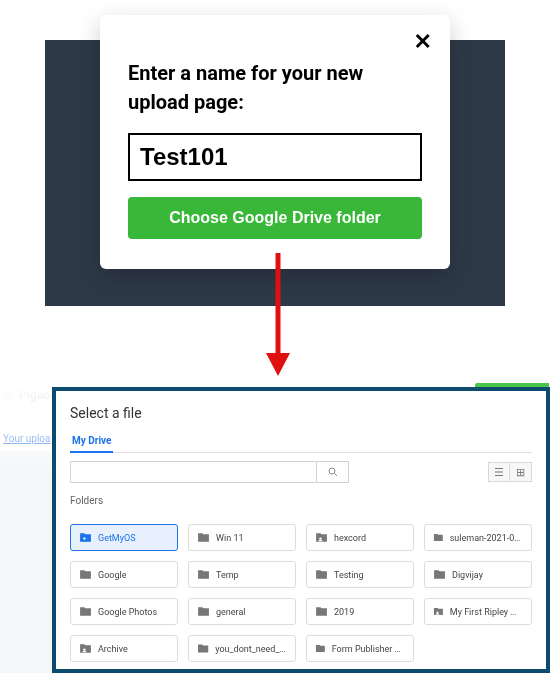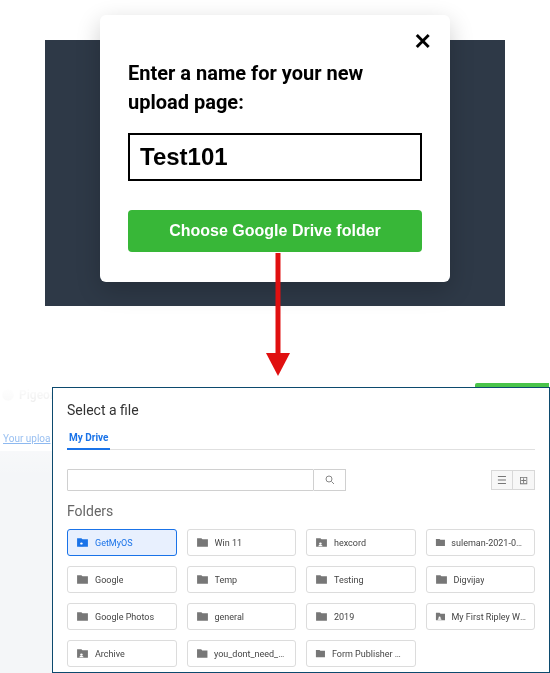--- a/index.html
+++ b/index.html
@@ -6,44 +6,44 @@
 *{box-sizing:border-box}
 .canvas{width:550px;height:673px;position:relative;overflow:hidden}
 
 .top-section{position:relative;height:306px;background:#fff}
 .dark-bg{position:absolute;left:45px;right:45px;top:0;height:306px;background:#2e3947}
 .light-strip{position:absolute;left:45px;right:45px;top:0;height:40px;background:#fff}
 .modal{position:absolute;left:100px;top:15px;width:350px;background:#fff;border-radius:6px;padding:20px 28px 30px;box-shadow:0 8px 24px rgba(0,0,0,.2)}
 .close-x{position:absolute;top:14px;right:18px;font-size:22px;font-weight:700;cursor:pointer}
 .prompt{font-weight:700;font-size:20px;line-height:1.45;margin:24px 0 16px}
 .text-input{width:100%;border:2px solid #000;padding:8px 10px;font-size:24px;font-weight:700;outline:none}
-.choose-btn{margin-top:29px;width:100%;background:#38b738;color:#fff;border:none;border-radius:4px;padding:12px 0;font-size:16px;font-weight:700;cursor:pointer}
+.choose-btn{margin-top:16px;width:100%;background:#38b738;color:#fff;border:none;border-radius:4px;padding:12px 0;font-size:16px;font-weight:700;cursor:pointer}
 
 .arrow-svg{position:absolute;left:258px;top:248px}
 
 .bottom{position:absolute;left:0;right:0;top:387px;height:286px}
 .header{display:flex;align-items:center;justify-content:space-between;padding:0 1px 6px;font-size:11px;color:#7a7a7a;height:22px}
 .brand{display:flex;align-items:center;gap:4px;color:#999;font-weight:600;font-size:12px}
 .nav{display:flex;align-items:center;gap:10px}
 .nav span{color:#999}
 .upload-btn{background:#4ac44a;color:#fff;padding:6px 8px;border-radius:2px 0 0 2px;margin-left:6px}
 .crumb{font-size:10px;color:#4a8fe7;text-decoration:underline;padding:0 3px;margin-top:24px;display:inline-block}
-.picker{position:absolute;left:52px;top:0;right:0;height:286px;background:#fff;border:1px solid #0c4a6e;z-index:5;padding:14px 14px 0}
+.picker{position:absolute;left:52px;top:0;right:0;height:286px;background:#fff;border:4px solid #0c4a6e;z-index:5;padding:14px 14px 0}
 .picker-title{font-size:14px;color:#333;margin-bottom:10px}
-.tabs{display:flex;font-size:10px;font-weight:700;color:#555;border-bottom:1px solid #e0e0e0;margin-bottom:19px}
+.tabs{display:flex;font-size:10px;font-weight:700;color:#555;border-bottom:1px solid #e0e0e0;margin-bottom:8px}
 .tab{padding:4px 2px 6px;margin-right:16px;position:relative}
 .tab.active{color:#1a73e8}
 .tab.active::after{content:"";position:absolute;left:0;right:0;bottom:-1px;height:2px;background:#1a73e8}
 .search-row{display:flex;align-items:center;justify-content:space-between;margin-bottom:12px}
 .search-box{flex:0 0 247px;height:22px;border:1px solid #d0d0d0;border-radius:1px}
 .search-btn{width:32px;height:22px;border:1px solid #d0d0d0;border-left:none;display:flex;align-items:center;justify-content:center}
 .view-toggle{display:flex}
 .view-toggle div{width:22px;height:20px;border:1px solid #d8d8d8;display:flex;align-items:center;justify-content:center;background:#f7f7f7;font-size:11px;color:#777}
 .view-toggle div+div{border-left:none}
-.section-label{font-size:14px;color:#666;margin-bottom:10px}
+.section-label{font-size:10px;color:#666;margin-bottom:18px}
 .folder-grid{display:grid;grid-template-columns:repeat(4,1fr);gap:10px;padding-bottom:8px}
 .folder{display:flex;align-items:center;gap:6px;border:1px solid #dcdcdc;border-radius:3px;padding:6px 8px;font-size:9px;color:#444;cursor:pointer;overflow:hidden;white-space:nowrap}
 .folder.selected{border:1px solid #1a73e8;background:#e8f0fe;color:#1a73e8}
 .folder.selected svg path{fill:#1a73e8}
 .folder.shared svg{width:13px;height:13px}
 .folder-label{overflow:hidden;text-overflow:ellipsis}
 .fade{position:absolute;left:0;right:0;top:0;height:90px;background:linear-gradient(#fff,rgba(255,255,255,0));pointer-events:none;z-index:1}
 .behind-bar{position:absolute;left:0;right:0;top:64px;height:286px;background:#f4f6f8}
 </style>
 </head>

